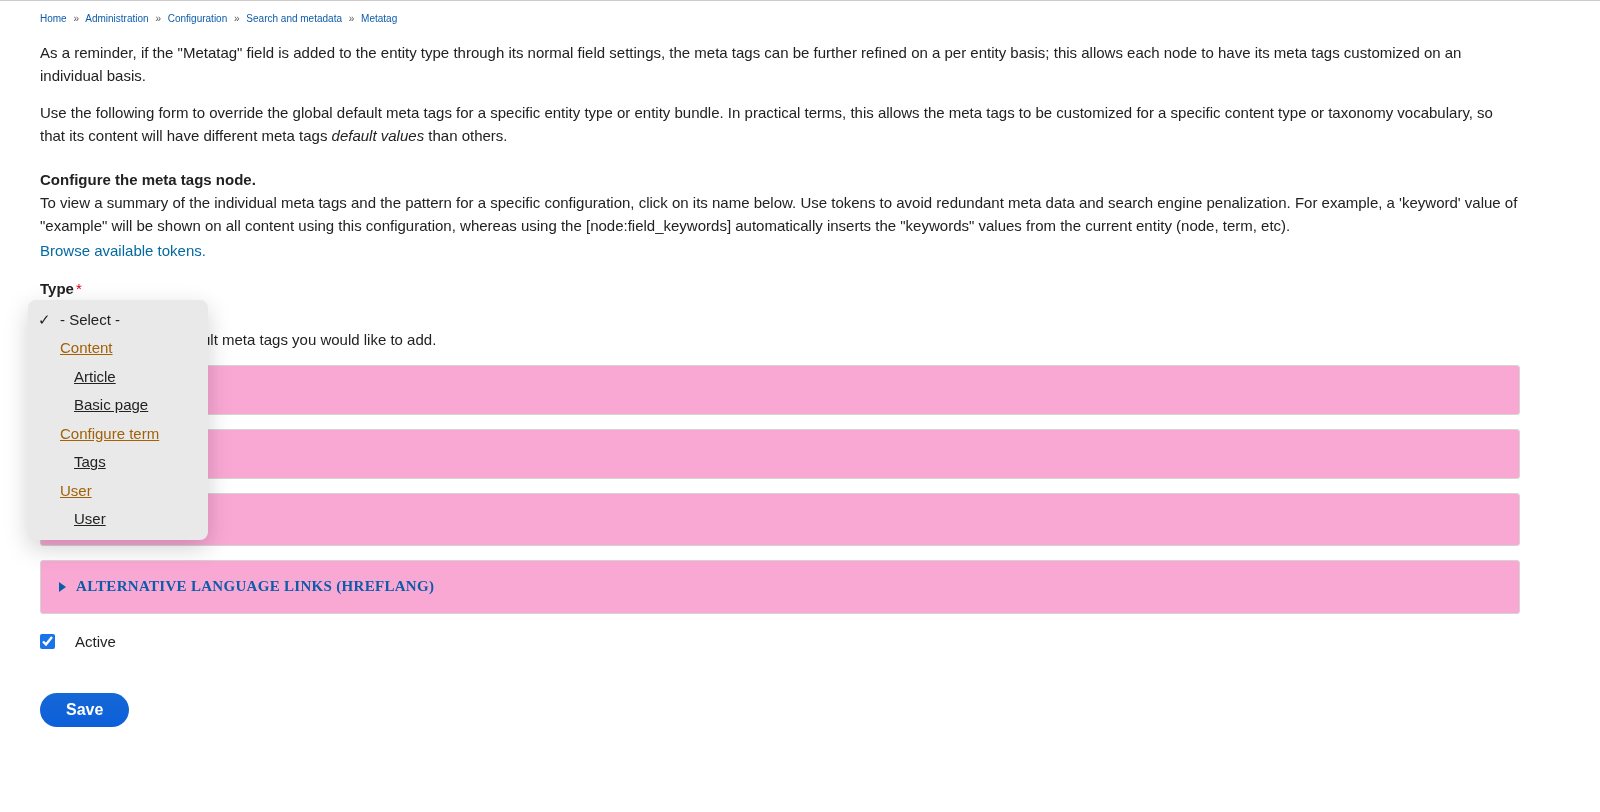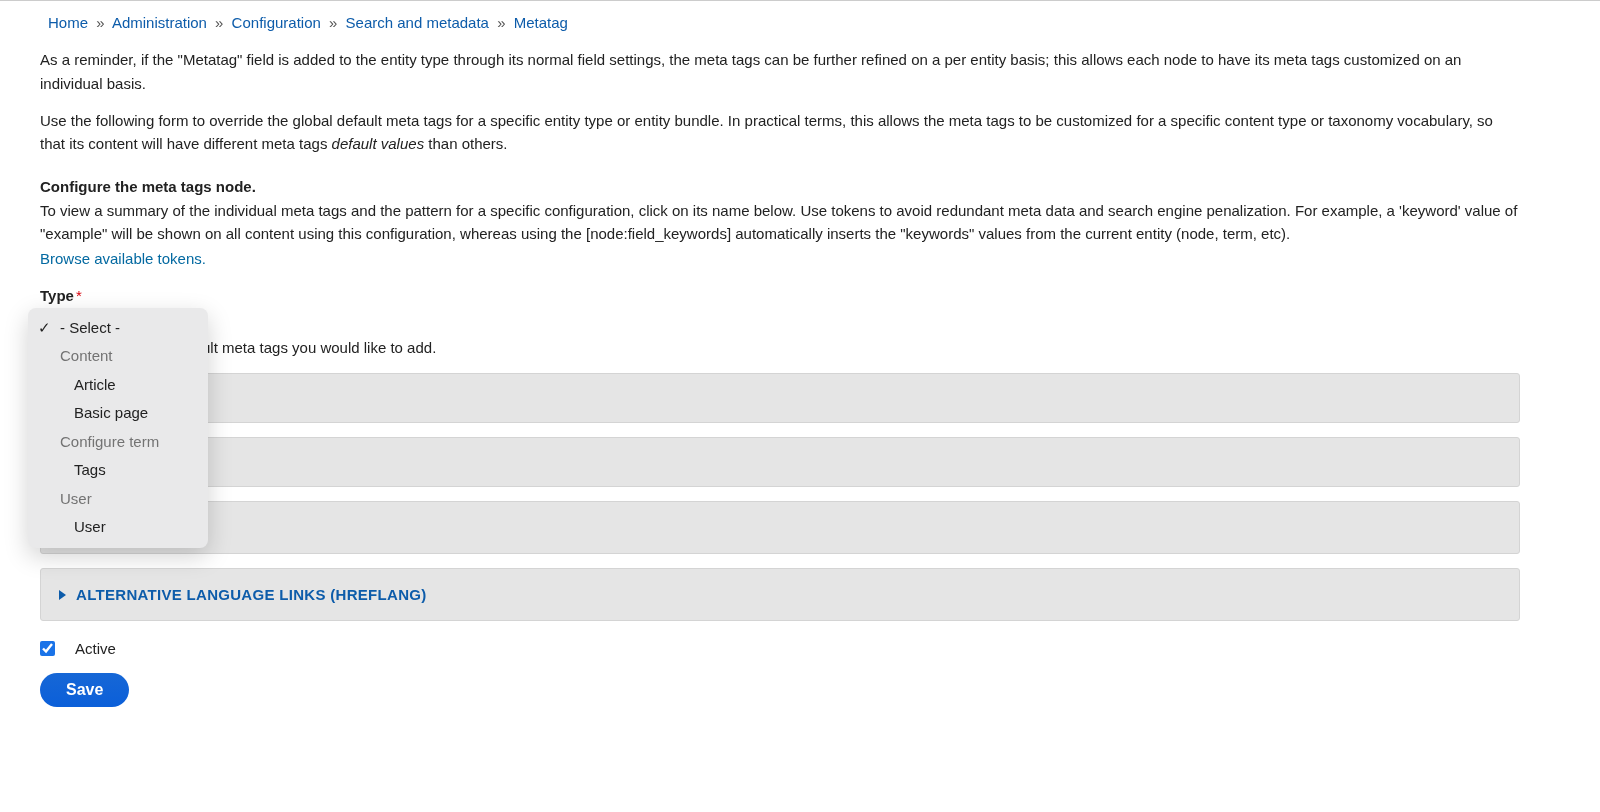--- a/index.html
+++ b/index.html
@@ -12,50 +12,50 @@
   }
   .top-line {
     border-top: 1px solid #ccc;
     height: 0;
   }
   .page {
     padding: 10px 40px 30px 40px;
     max-width: 1560px;
   }
   .breadcrumb {
-    font-size: 15px;
+    font-size: 10px;
     margin-bottom: 14px;
-    margin-left: 8px;
   }
   .breadcrumb a { color: #0d5caa; text-decoration: none; }
   .breadcrumb .sep { color: #555; margin: 0 4px; }
   p.intro { margin-bottom: 14px; color: #222; }
   p.intro em { font-style: italic; }
   p.config-head { margin-top: 20px; }
   p.config-head strong { font-weight: 700; }
   .link { color: #0369a1; text-decoration: none; display: inline-block; margin-top: 2px; margin-bottom: 14px;}
   .field-label { font-weight: 700; margin-top: 0; display: block; }
   .required-mark { color: #d8000c; font-weight: 400; margin-left: 2px;}
   .helper-partial {
     
     margin-top: 28px;
     padding-left: 162px; 
     color: #222;
   }
   .accordion-stack { margin-top: 14px; }
   .accordion {
     border: 1px solid #d4d4d4;
     border-radius: 3px;
-    background: #e5e5e5;
+    background: #f9a8d4;
     margin-bottom: 14px;
     padding: 14px 18px;
     display: flex;
     align-items: center;
     gap: 10px;
     cursor: pointer;
+    font-family: Liberation Serif, serif;
   }
   .accordion.blank { min-height: 50px; }
   .accordion .tri {
     width: 0; height: 0;
     border-left: 7px solid #0d5caa;
     border-top: 5px solid transparent;
     border-bottom: 5px solid transparent;
     flex: 0 0 auto;
   }
   .accordion .title {
@@ -63,21 +63,21 @@
     font-weight: 700;
     letter-spacing: 0.3px;
     font-size: 15px;
     text-transform: uppercase;
   }
   .active-row { margin-top: 16px; display: flex; align-items: center; gap: 20px;}
   .active-row input[type=checkbox] {
     width: 15px; height: 15px; accent-color: #1a73e8;
   }
   .save-btn {
-    margin-top: 12px;
+    margin-top: 40px;
     background: #0b5fd9;
     background: linear-gradient(#1667d6, #0b5fd9);
     color: #fff;
     border: none;
     border-radius: 22px;
     padding: 8px 26px;
     font-size: 16px;
     font-weight: 600;
     cursor: pointer;
   }
@@ -100,22 +100,22 @@
   }
   .dropdown .opt {
     padding: 3px 14px 3px 32px;
     color: #222;
     white-space: nowrap;
     position: relative;
     cursor: default;
     line-height: 1.5;
   }
   .dropdown .opt.selectable { cursor: pointer; }
-  .dropdown .opt.indent { padding-left: 46px; }
-  .dropdown .opt.group { color: #737373; }
+  .dropdown .opt.indent { padding-left: 46px; text-decoration: underline; }
+  .dropdown .opt.group { color: #a16207; text-decoration: underline; }
   .dropdown .opt .check {
     position: absolute; left: 10px; top: 3px; color: #222;
   }
 </style>
 </head>
 <body>
 
 <div class="top-line"></div>
 <div class="page">
 

